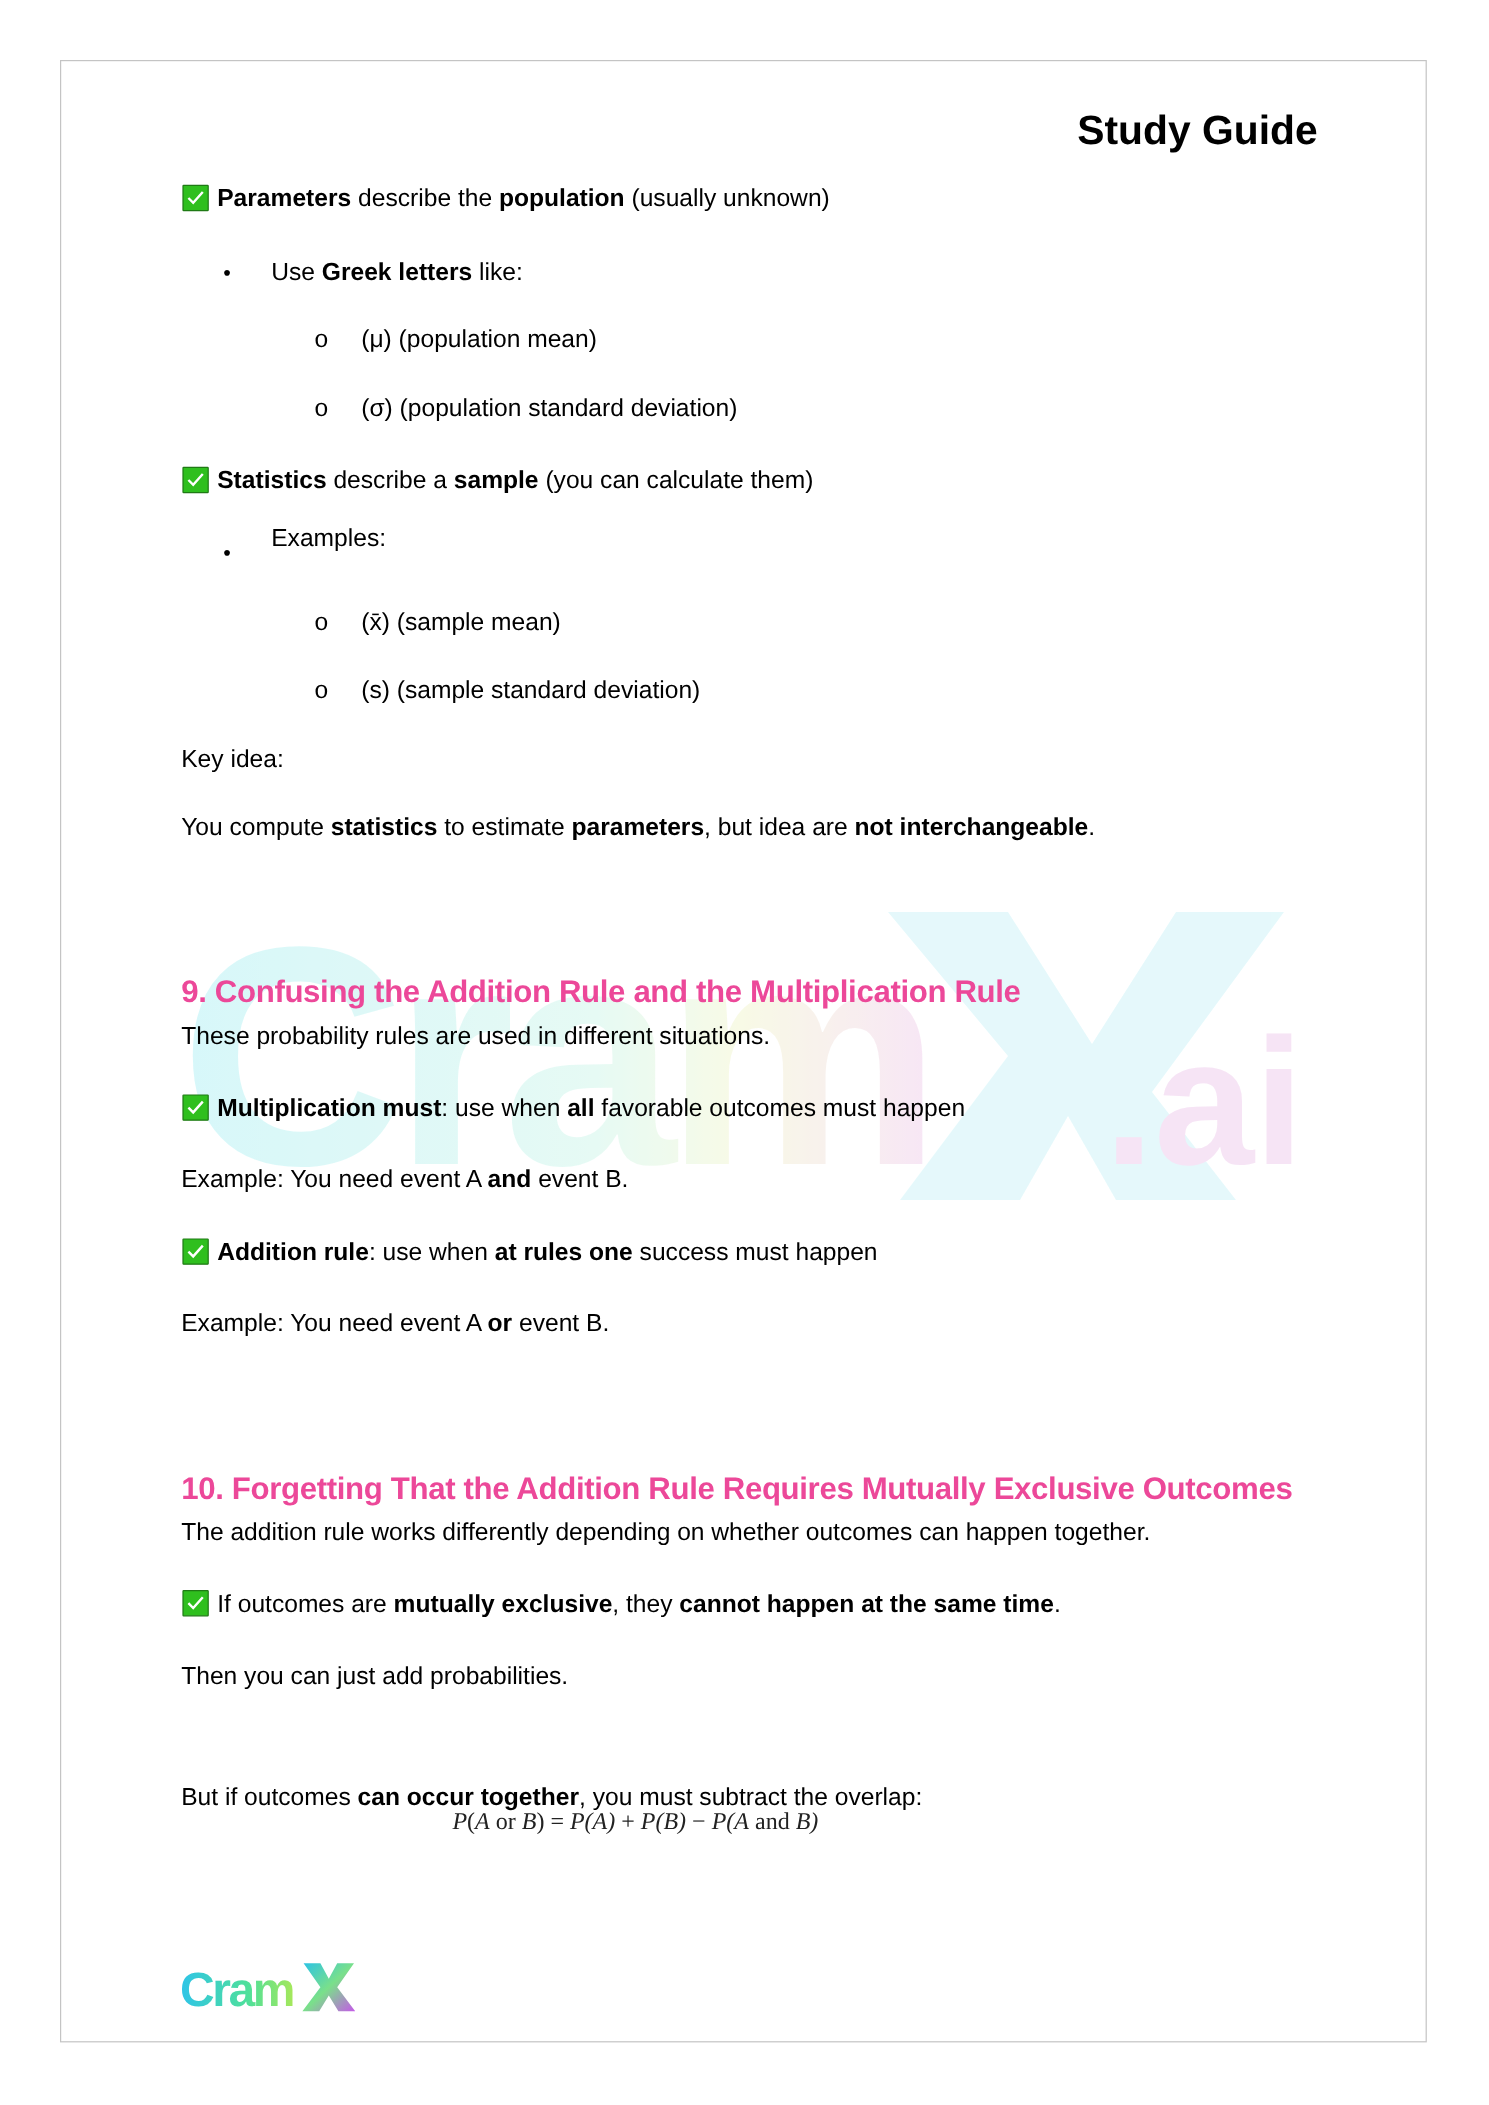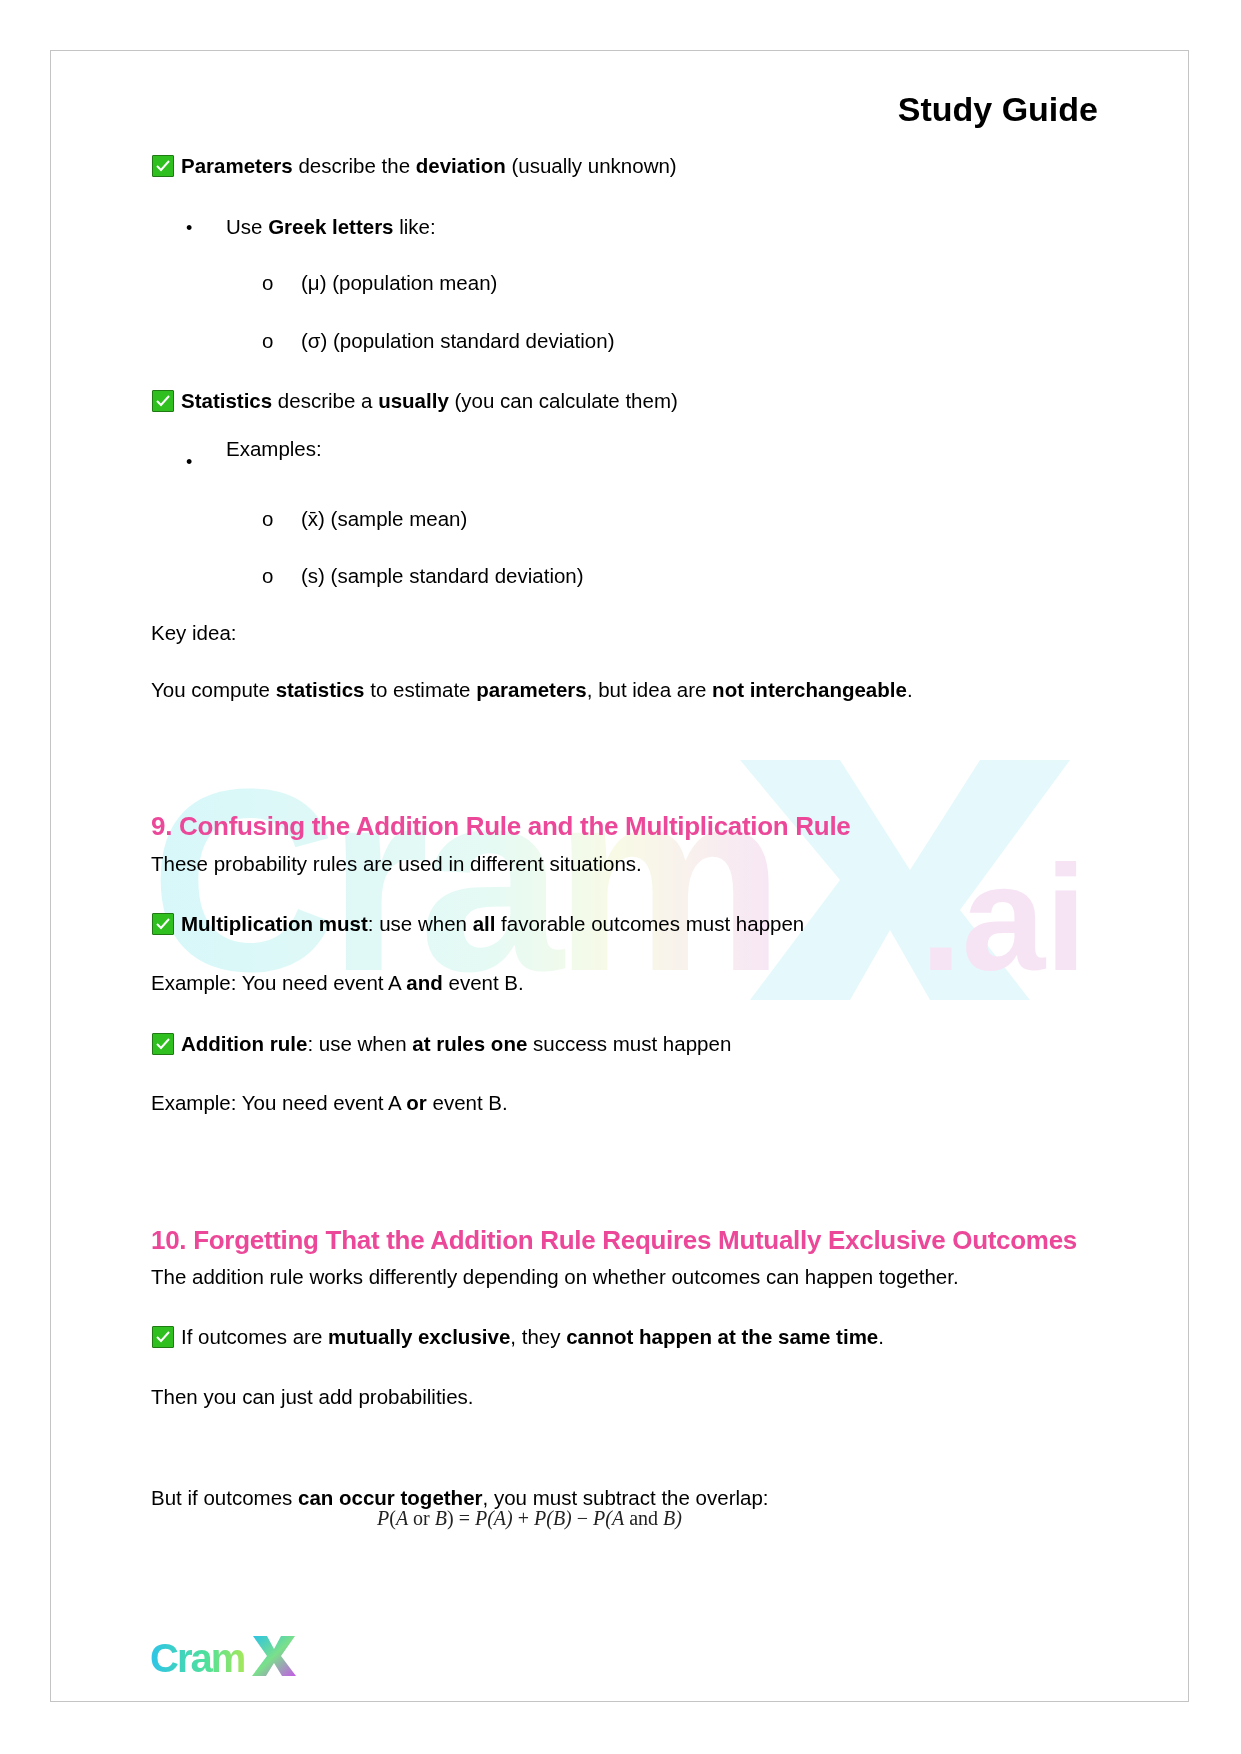--- a/index.html
+++ b/index.html
@@ -37,38 +37,38 @@
     <path d="M590 0 L690 0 L760 110 L830 0 L920 0 L810 150 L880 240 L780 240 L740 170 L700 240 L600 240 L690 120 Z" fill="#d4f5f9"></path>
     <text x="770" y="210" font-family="Liberation Sans, sans-serif" font-weight="bold" font-size="150" fill="#f1d3ef">.ai</text>
   </g>
 </svg>
 
 <div class="abs title">Study Guide</div>
 
 <div class="abs line" style="left:152px; top:154px;">
   <span class="check"><svg width="16" height="16" viewBox="0 0 16 16">
         <path d="M2 8 L6 12 L14 3" stroke="#fff" stroke-width="2" fill="none"></path>
-      </svg></span><b>Parameters</b><span> describe the </span><b>deviation</b><span> (usually unknown)</span>
+      </svg></span><b>Parameters</b><span> describe the </span><b>population</b><span> (usually unknown)</span>
 </div>
 
 <div class="abs line" style="left:186px; top:215px;"><span class="bullet">•</span></div>
 <div class="abs line" style="left:226px; top:215px;">
   <span>Use </span><b>Greek letters</b><span> like:</span>
 </div>
 
 <div class="abs line" style="left:262px; top:271px;">o</div>
 <div class="abs line" style="left:301px; top:271px;">(μ) (population mean)</div>
 
 <div class="abs line" style="left:262px; top:329px;">o</div>
 <div class="abs line" style="left:301px; top:329px;">(σ) (population standard deviation)</div>
 
 <div class="abs line" style="left:152px; top:389px;">
   <span class="check"><svg width="16" height="16" viewBox="0 0 16 16">
         <path d="M2 8 L6 12 L14 3" stroke="#fff" stroke-width="2" fill="none"></path>
-      </svg></span><b>Statistics</b><span> describe a </span><b>usually</b><span> (you can calculate them)</span>
+      </svg></span><b>Statistics</b><span> describe a </span><b>sample</b><span> (you can calculate them)</span>
 </div>
 
 <div class="abs line" style="left:186px; top:449px;"><span class="bullet">•</span></div>
 <div class="abs line" style="left:226px; top:437px;">Examples:</div>
 
 <div class="abs line" style="left:262px; top:507px;">o</div>
 <div class="abs line" style="left:301px; top:507px;">(x̄) (sample mean)</div>
 
 <div class="abs line" style="left:262px; top:564px;">o</div>
 <div class="abs line" style="left:301px; top:564px;">(s) (sample standard deviation)</div>

